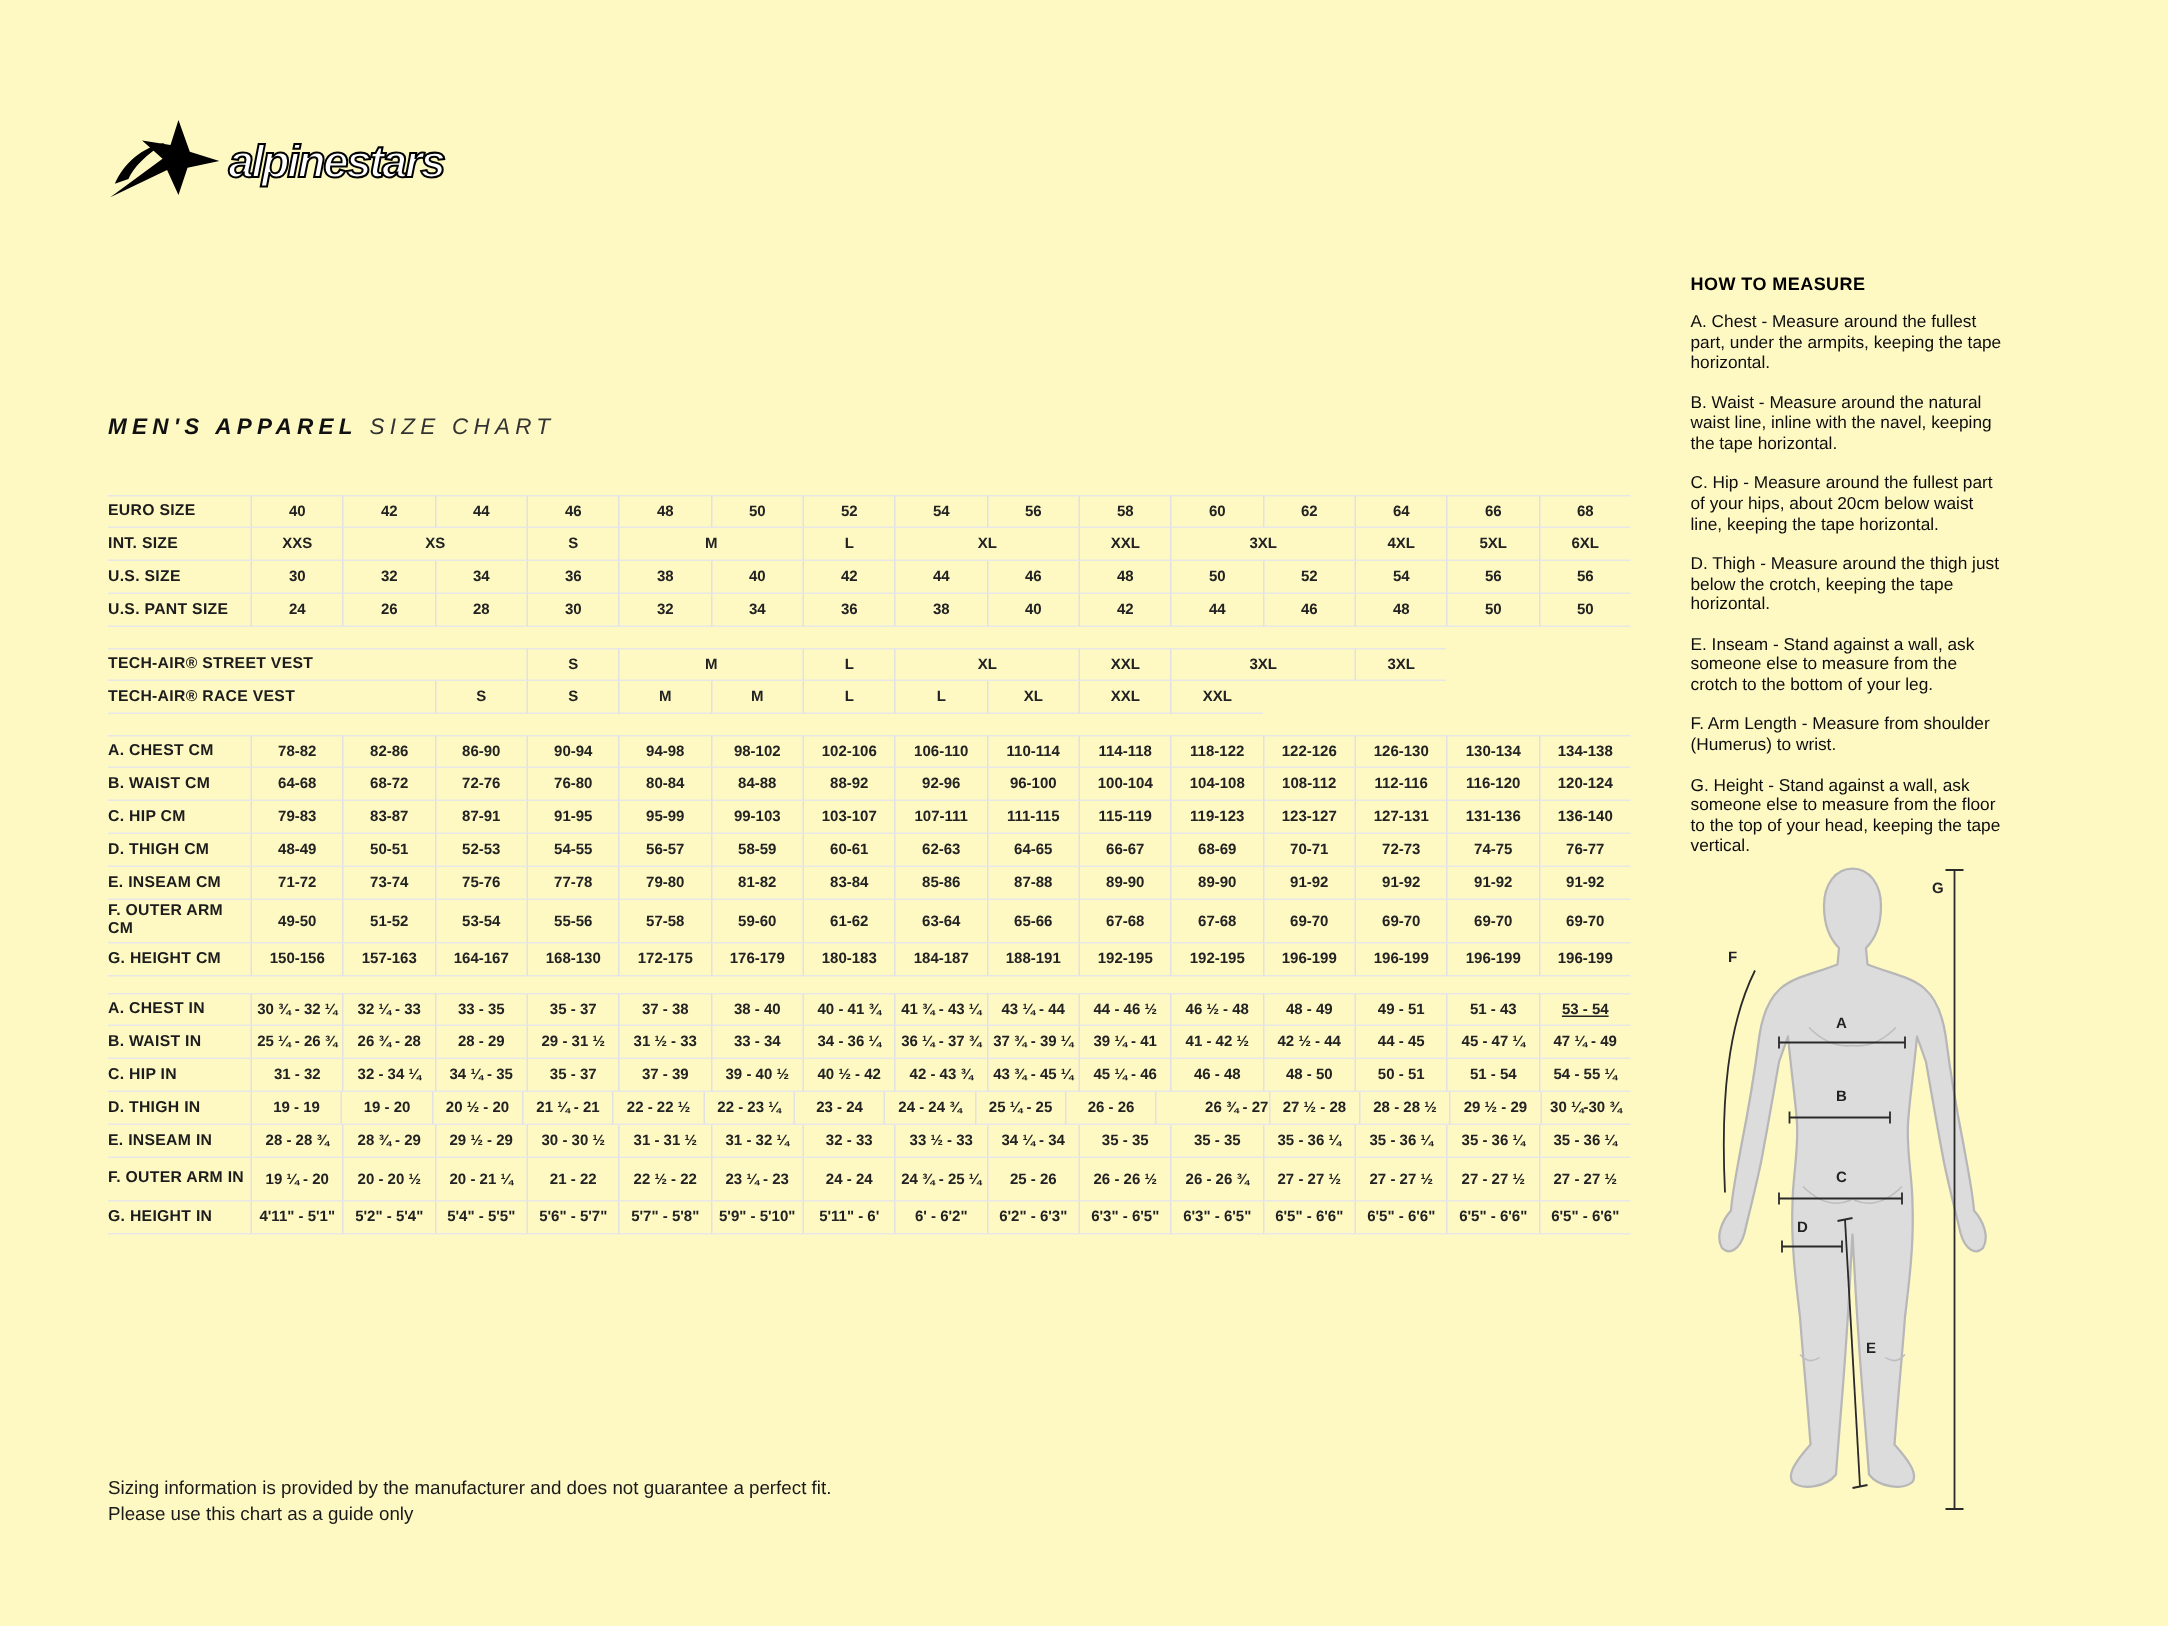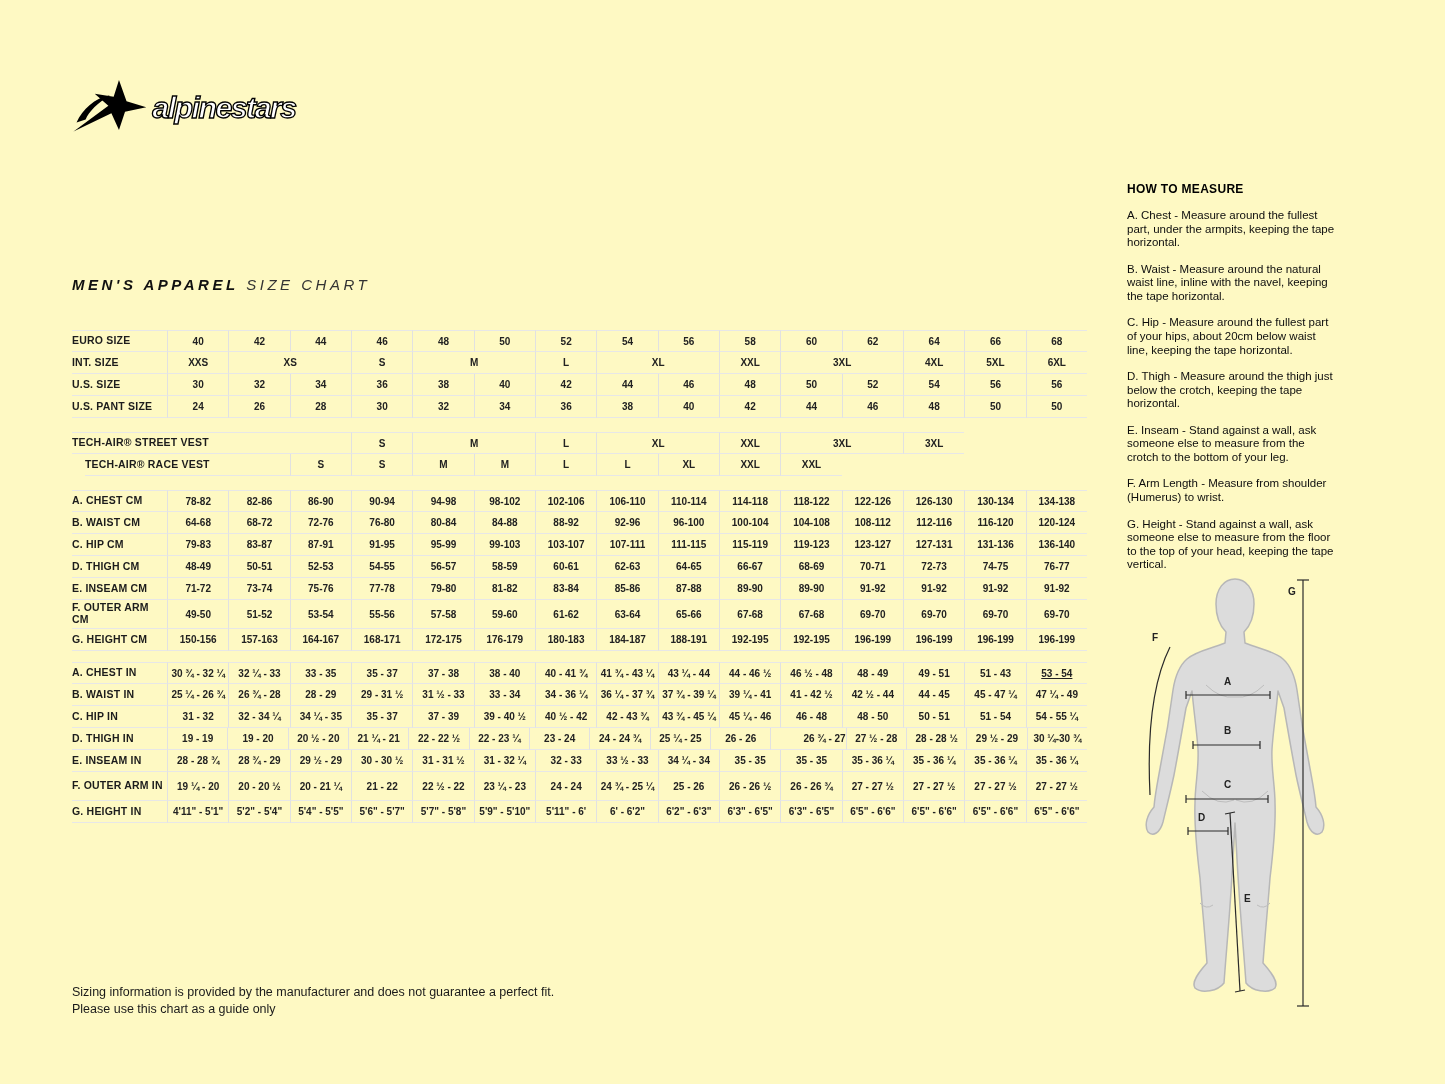--- a/index.html
+++ b/index.html
@@ -128,21 +128,21 @@
         <div class="tcell" style="grid-column: span 1;">S</div>
         <div class="tcell" style="grid-column: span 2;">M</div>
         <div class="tcell" style="grid-column: span 1;">L</div>
         <div class="tcell" style="grid-column: span 2;">XL</div>
         <div class="tcell" style="grid-column: span 1;">XXL</div>
         <div class="tcell" style="grid-column: span 2;">3XL</div>
         <div class="tcell" style="grid-column: span 1;">3XL</div>
         <div class="tcell empty" style="grid-column: span 2;"></div>
       </div>
       <div class="trow">
-        <div class="tlabel" style="grid-column: span 3; margin-left: 13px;">TECH-AIR® RACE VEST</div>
+        <div class="tlabel" style="grid-column: span 3;">TECH-AIR® RACE VEST</div>
         <div class="tcell" style="grid-column: span 1;">S</div>
         <div class="tcell" style="grid-column: span 1;">S</div>
         <div class="tcell" style="grid-column: span 1;">M</div>
         <div class="tcell" style="grid-column: span 1;">M</div>
         <div class="tcell" style="grid-column: span 1;">L</div>
         <div class="tcell" style="grid-column: span 1;">L</div>
         <div class="tcell" style="grid-column: span 1;">XL</div>
         <div class="tcell" style="grid-column: span 1;">XXL</div>
         <div class="tcell" style="grid-column: span 1;">XXL</div>
         <div class="tcell empty" style="grid-column: span 4;"></div>
@@ -253,21 +253,21 @@
         <div class="tcell" style="grid-column: span 1;">69-70</div>
         <div class="tcell" style="grid-column: span 1;">69-70</div>
         <div class="tcell" style="grid-column: span 1;">69-70</div>
         <div class="tcell" style="grid-column: span 1;">69-70</div>
       </div>
       <div class="trow">
         <div class="tlabel" style="grid-column: span 1;">G. HEIGHT CM</div>
         <div class="tcell" style="grid-column: span 1;">150-156</div>
         <div class="tcell" style="grid-column: span 1;">157-163</div>
         <div class="tcell" style="grid-column: span 1;">164-167</div>
-        <div class="tcell" style="grid-column: span 1;">168-171</div>
+        <div class="tcell" style="grid-column: span 1;">168-130</div>
         <div class="tcell" style="grid-column: span 1;">172-175</div>
         <div class="tcell" style="grid-column: span 1;">176-179</div>
         <div class="tcell" style="grid-column: span 1;">180-183</div>
         <div class="tcell" style="grid-column: span 1;">184-187</div>
         <div class="tcell" style="grid-column: span 1;">188-191</div>
         <div class="tcell" style="grid-column: span 1;">192-195</div>
         <div class="tcell" style="grid-column: span 1;">192-195</div>
         <div class="tcell" style="grid-column: span 1;">196-199</div>
         <div class="tcell" style="grid-column: span 1;">196-199</div>
         <div class="tcell" style="grid-column: span 1;">196-199</div>

